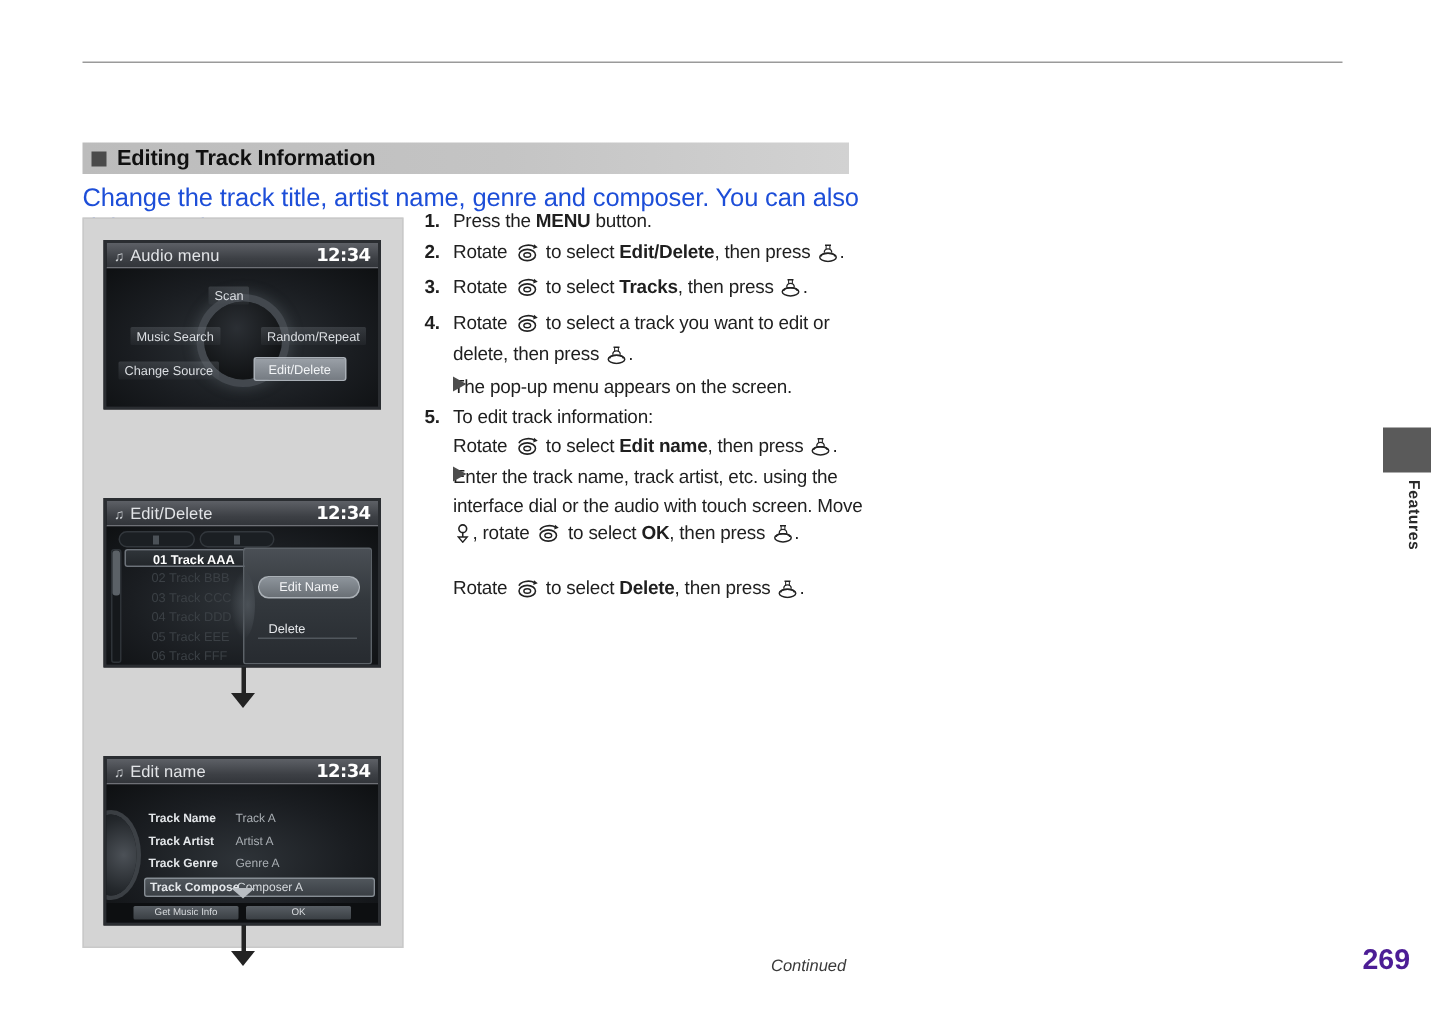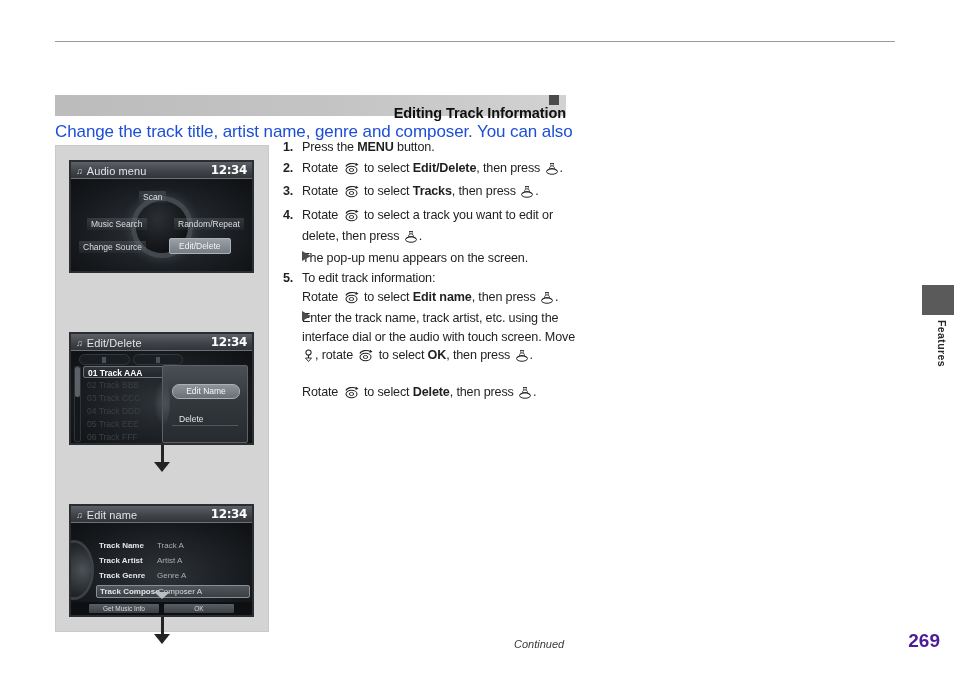--- a/index.html
+++ b/index.html
@@ -50,22 +50,21 @@
 
   
   .section-head {
     position: absolute;
     left: 55px;
     top: 95px;
     width: 511px;
     height: 21px;
     background: linear-gradient(to right, #bcbcbc 0%, #c4c4c4 55%, #d2d2d2 100%);
     display: flex;
-    align-items: flex-end;
-    flex-direction: column;
+    align-items: center;
   }
   .section-bullet {
     width: 10px;
     height: 10px;
     background: #4a4a4a;
     margin-left: 6px;
     margin-right: 7px;
     flex: 0 0 auto;
   }
   .section-title {
@@ -225,21 +224,21 @@
     border-radius: 2px;
     display: block;
   }
   .track {
     position: absolute;
     left: 12px;
     width: 108px;
     height: 12px;
     font-size: 8.5px;
     line-height: 12px;
-    padding-left: 4px;
+    padding-left: 18px;
     box-sizing: border-box;
     white-space: nowrap;
   }
   .track.dim { color: #3b4045; }
   .track.sel {
     color: #ffffff;
     font-weight: bold;
     background: linear-gradient(to bottom, #2f3439, #232budge);
     background: linear-gradient(to bottom, #2f3439, #23272b);
     border: 1px solid #6d737a;

